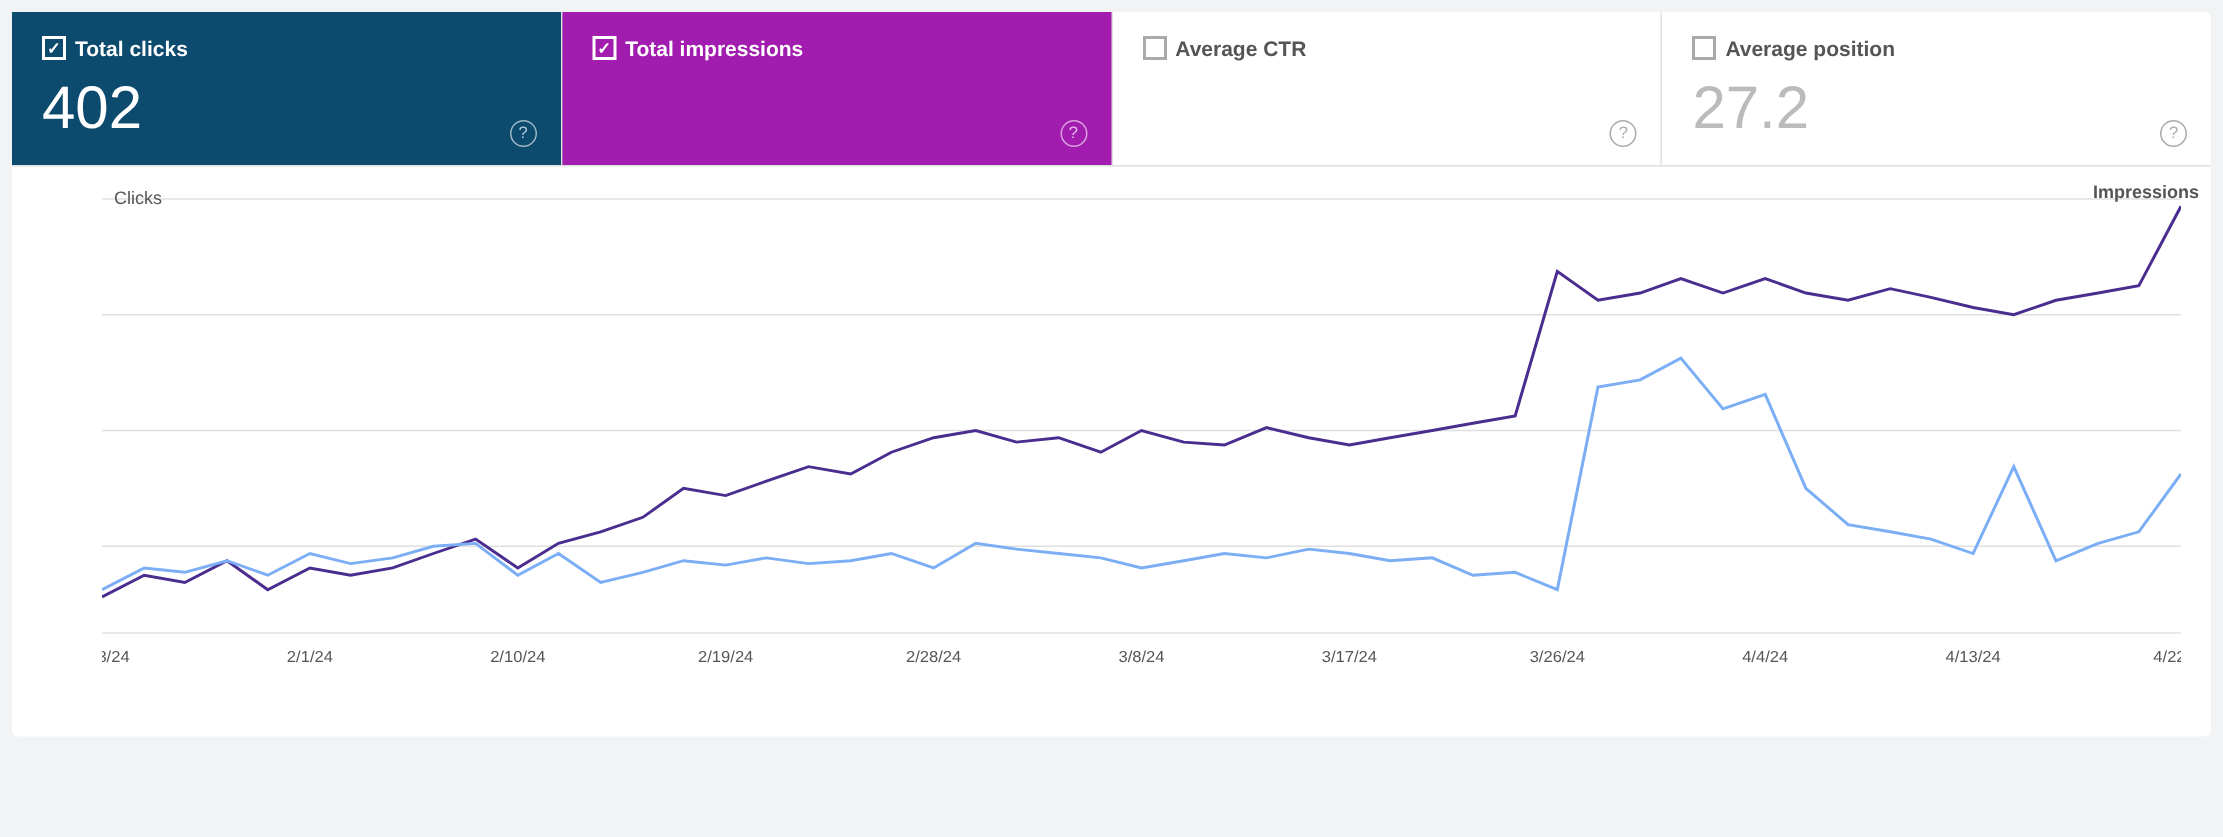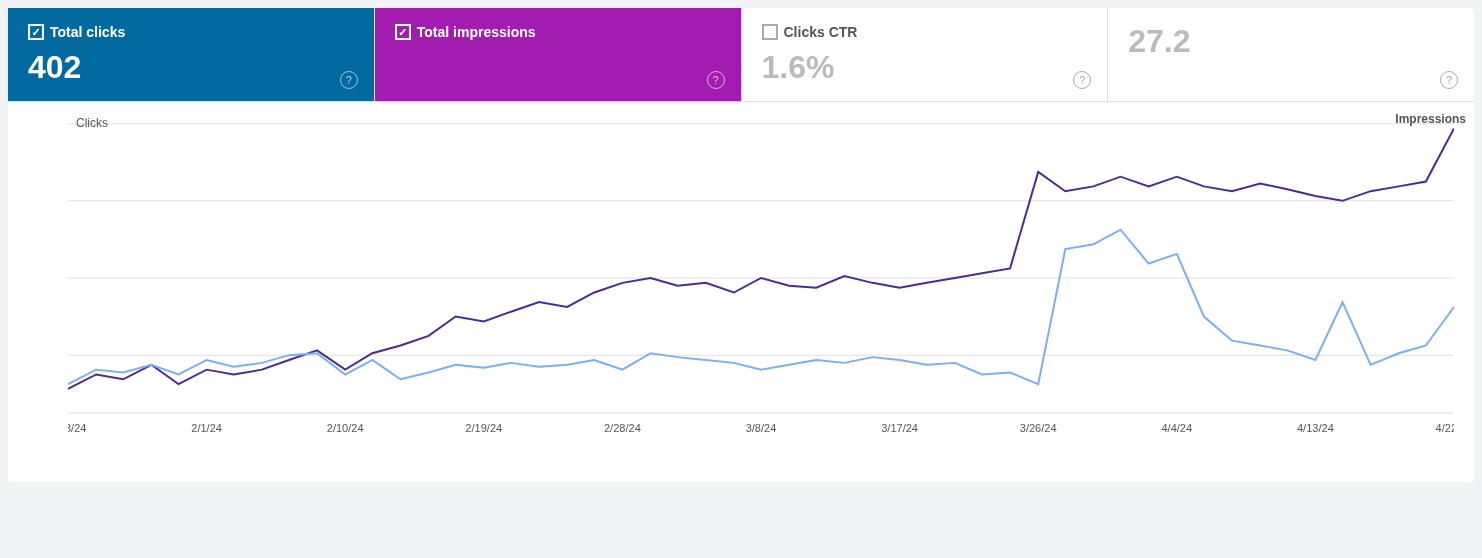--- a/index.html
+++ b/index.html
@@ -23,21 +23,21 @@
     }
     .metric-card {
       flex: 1;
       padding: 16px 20px;
       border-right: 1px solid #e0e0e0;
       position: relative;
       cursor: pointer;
     }
     .metric-card:last-child { border-right: none; }
     .metric-card.active-blue {
-      background: #0369a1;
+      background: #0c4a6e;
     }
     .metric-card.active-purple {
       background: #a21caf;
     }
     .metric-label-row {
       display: flex;
       align-items: center;
       gap: 6px;
       margin-bottom: 10px;
     }
@@ -61,22 +61,22 @@
       border: 2px solid #aaa;
       background: transparent;
     }
     .metric-label {
       font-size: 14px;
       font-weight: 600;
     }
     .metric-label.white { color: #fff; }
     .metric-label.gray { color: #555; }
     .metric-value {
-      font-size: 32px;
-      font-weight: 700;
+      font-size: 40px;
+      font-weight: 400;
       line-height: 1.1;
     }
     .metric-value.white { color: #fff; }
     .metric-value.gray { color: #bbb; }
     .help-icon {
       position: absolute;
       bottom: 12px;
       right: 16px;
       width: 18px;
       height: 18px;
@@ -166,27 +166,30 @@
       <div class="metric-label-row">
         <div class="metric-checkbox checked"></div>
         <span class="metric-label white">Total impressions</span>
       </div>
       <div class="help-icon">?</div>
     </div>
 
     <div class="metric-card">
       <div class="metric-label-row">
         <div class="metric-checkbox unchecked"></div>
-        <span class="metric-label gray">Clicks CTR</span>
+        <span class="metric-label gray">Average CTR</span>
       </div>
-      <div class="metric-value gray">1.6%</div>
       <div class="help-icon dark">?</div>
     </div>
 
     <div class="metric-card">
+      <div class="metric-label-row">
+        <div class="metric-checkbox unchecked"></div>
+        <span class="metric-label gray">Average position</span>
+      </div>
       <div class="metric-value gray">27.2</div>
       <div class="help-icon dark">?</div>
     </div>
   </div>
 
   <div class="chart-area">
     <span class="chart-axis-label chart-left-label">Clicks</span>
     <span class="chart-axis-label chart-right-label">Impressions</span>
     <svg class="chart-svg" viewBox="0 0 1380 340" preserveAspectRatio="none">
 

